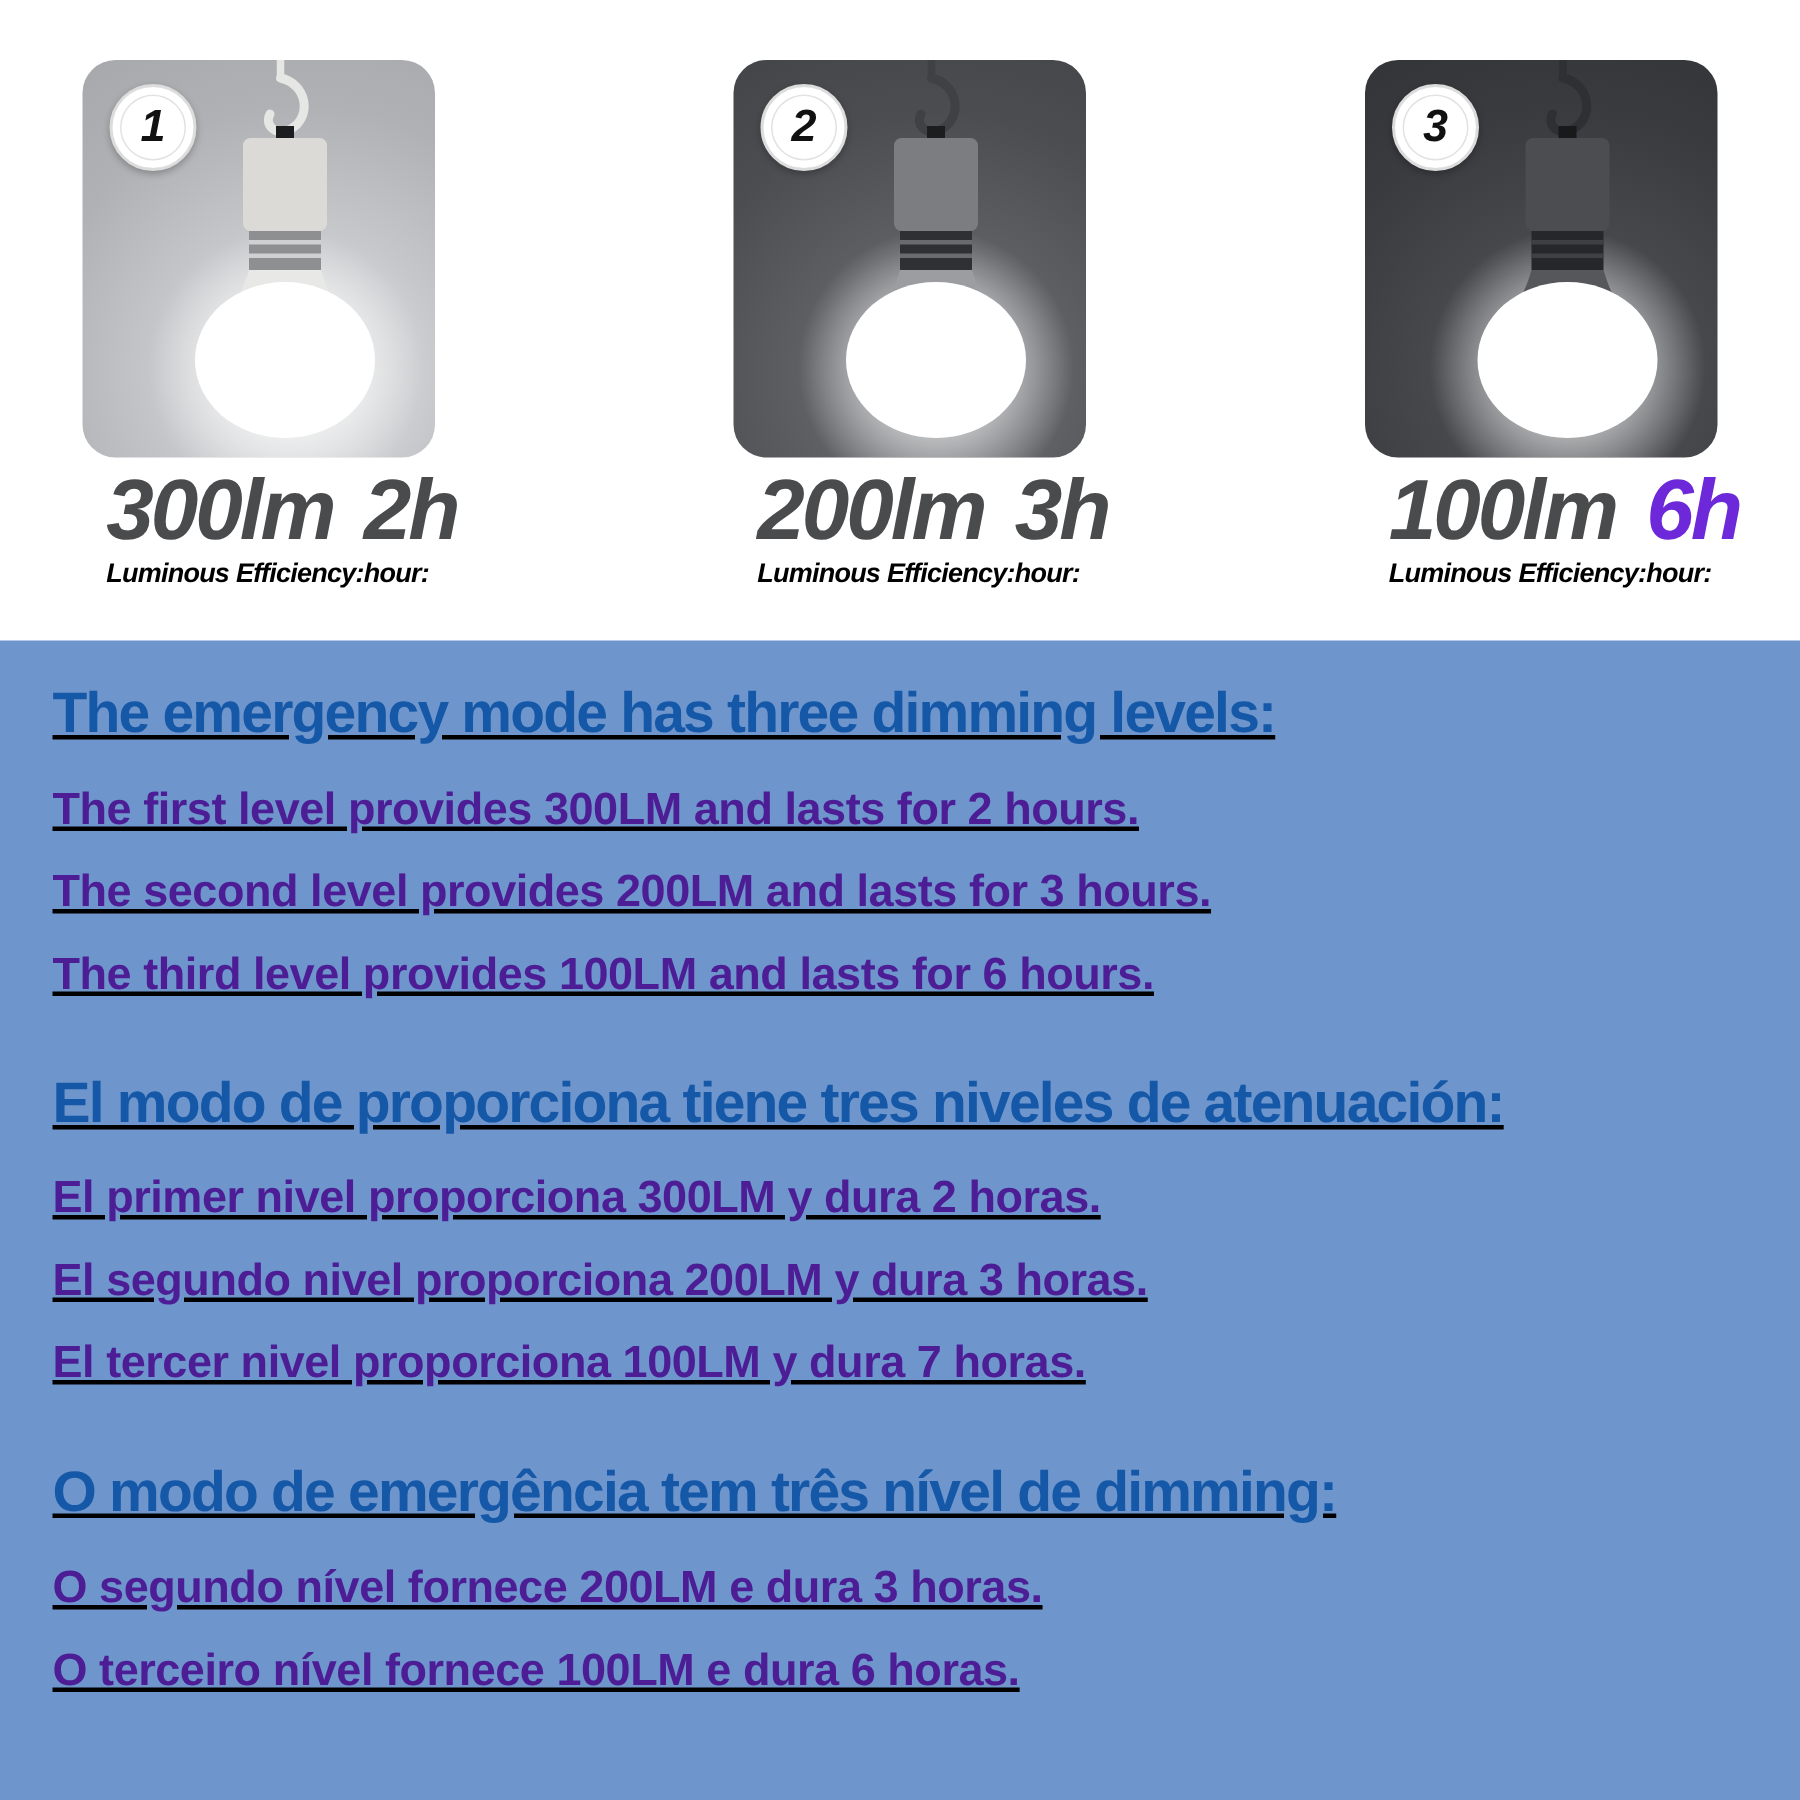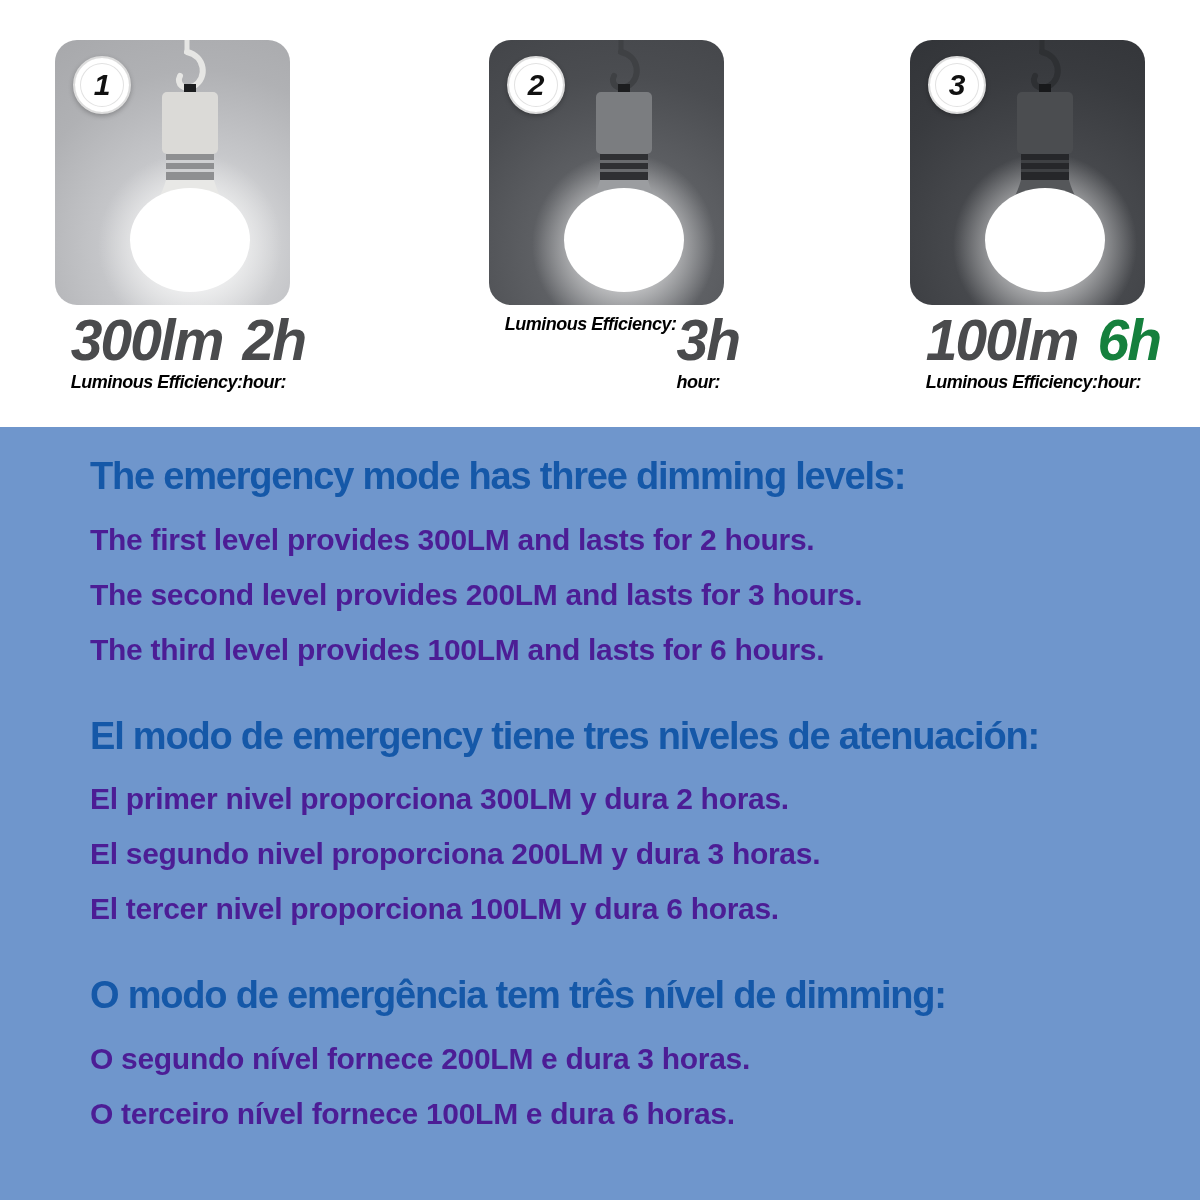--- a/index.html
+++ b/index.html
@@ -26,29 +26,29 @@
     box-shadow:0 2px 5px rgba(0,0,0,.25), inset 0 0 0 5px #ffffff, inset 0 0 0 6px #e2e2e2;
     display:flex;align-items:center;justify-content:center;
     font-weight:700;font-size:30px;color:#111;font-style:italic;
   }
   .caption{display:flex;justify-content:flex-end;width:250px;margin-top:6px;}
   .cap-group{display:flex;flex-direction:column;align-items:flex-start;}
   .big{
     font-style:italic;font-weight:700;font-size:57px;line-height:1.02;
     color:#4a4b4d;letter-spacing:-2px;white-space:nowrap;
   }
-  .big.red{color:#15803d;}
+  .big.red{color:#6d28d9;}
   .small{
     font-style:italic;font-weight:700;font-size:18px;color:#000000;
     letter-spacing:-0.5px;margin-top:3px;white-space:nowrap;
   }
   
   .info-panel{
     position:absolute;top:427px;left:0;width:1200px;height:773px;
-    background:#6f96cc;box-sizing:border-box;padding:28px 40px 0 90px;
+    background:#6f96cc;box-sizing:border-box;padding:28px 40px 0 35px;text-decoration:underline;
   }
   .lang-section{margin:0 0 46px 0;}
   .lang-section h2{
     margin:0 0 22px 0;font-size:38px;font-weight:700;letter-spacing:-1.2px;
     color:#1558a8;line-height:1.15;
   }
   .lang-section p{
     margin:0 0 17px 0;font-size:30px;font-weight:700;letter-spacing:-0.3px;
     color:#4c1d95;line-height:38px;
   }
@@ -111,20 +111,21 @@
         <rect x="111" y="129" width="48" height="3" fill="var(--screwline)"></rect>
         <path d="M111,140 L159,140 C168,172 186,180 194,206 L76,206 C84,180 102,172 111,140 Z" fill="var(--body)"></path>
         <ellipse cx="135" cy="200" rx="60" ry="52" fill="#ffffff"></ellipse>
       </svg>
       <div class="badge">
         <span>2</span>
       </div>
     </div>
     <div class="caption">
       <div class="cap-group">
+        <div class="big">200lm</div>
         <div class="small">Luminous Efficiency:</div>
       </div>
       <div class="cap-group">
         <div class="big">3h</div>
         <div class="small">hour:</div>
       </div>
     </div>
   </div>
 
   <div class="product-col col3">
@@ -162,24 +163,24 @@
 <div class="info-panel">
 
   <div class="lang-section">
     <h2>The emergency mode has three dimming levels:</h2>
     <p>The first level provides 300LM and lasts for 2 hours.</p>
     <p>The second level provides 200LM and lasts for 3 hours.</p>
     <p>The third level provides 100LM and lasts for 6 hours.</p>
   </div>
 
   <div class="lang-section">
-    <h2>El modo de emergency tiene tres niveles de atenuación:</h2>
+    <h2>El modo de proporciona tiene tres niveles de atenuación:</h2>
     <p>El primer nivel proporciona 300LM y dura 2 horas.</p>
     <p>El segundo nivel proporciona 200LM y dura 3 horas.</p>
-    <p>El tercer nivel proporciona 100LM y dura 6 horas.</p>
+    <p>El tercer nivel proporciona 100LM y dura 7 horas.</p>
   </div>
 
   <div class="lang-section">
     <h2>O modo de emergência tem três nível de dimming:</h2>
     <p>O segundo nível fornece 200LM e dura 3 horas.</p>
     <p>O terceiro nível fornece 100LM e dura 6 horas.</p>
   </div>
 
 </div>
 

